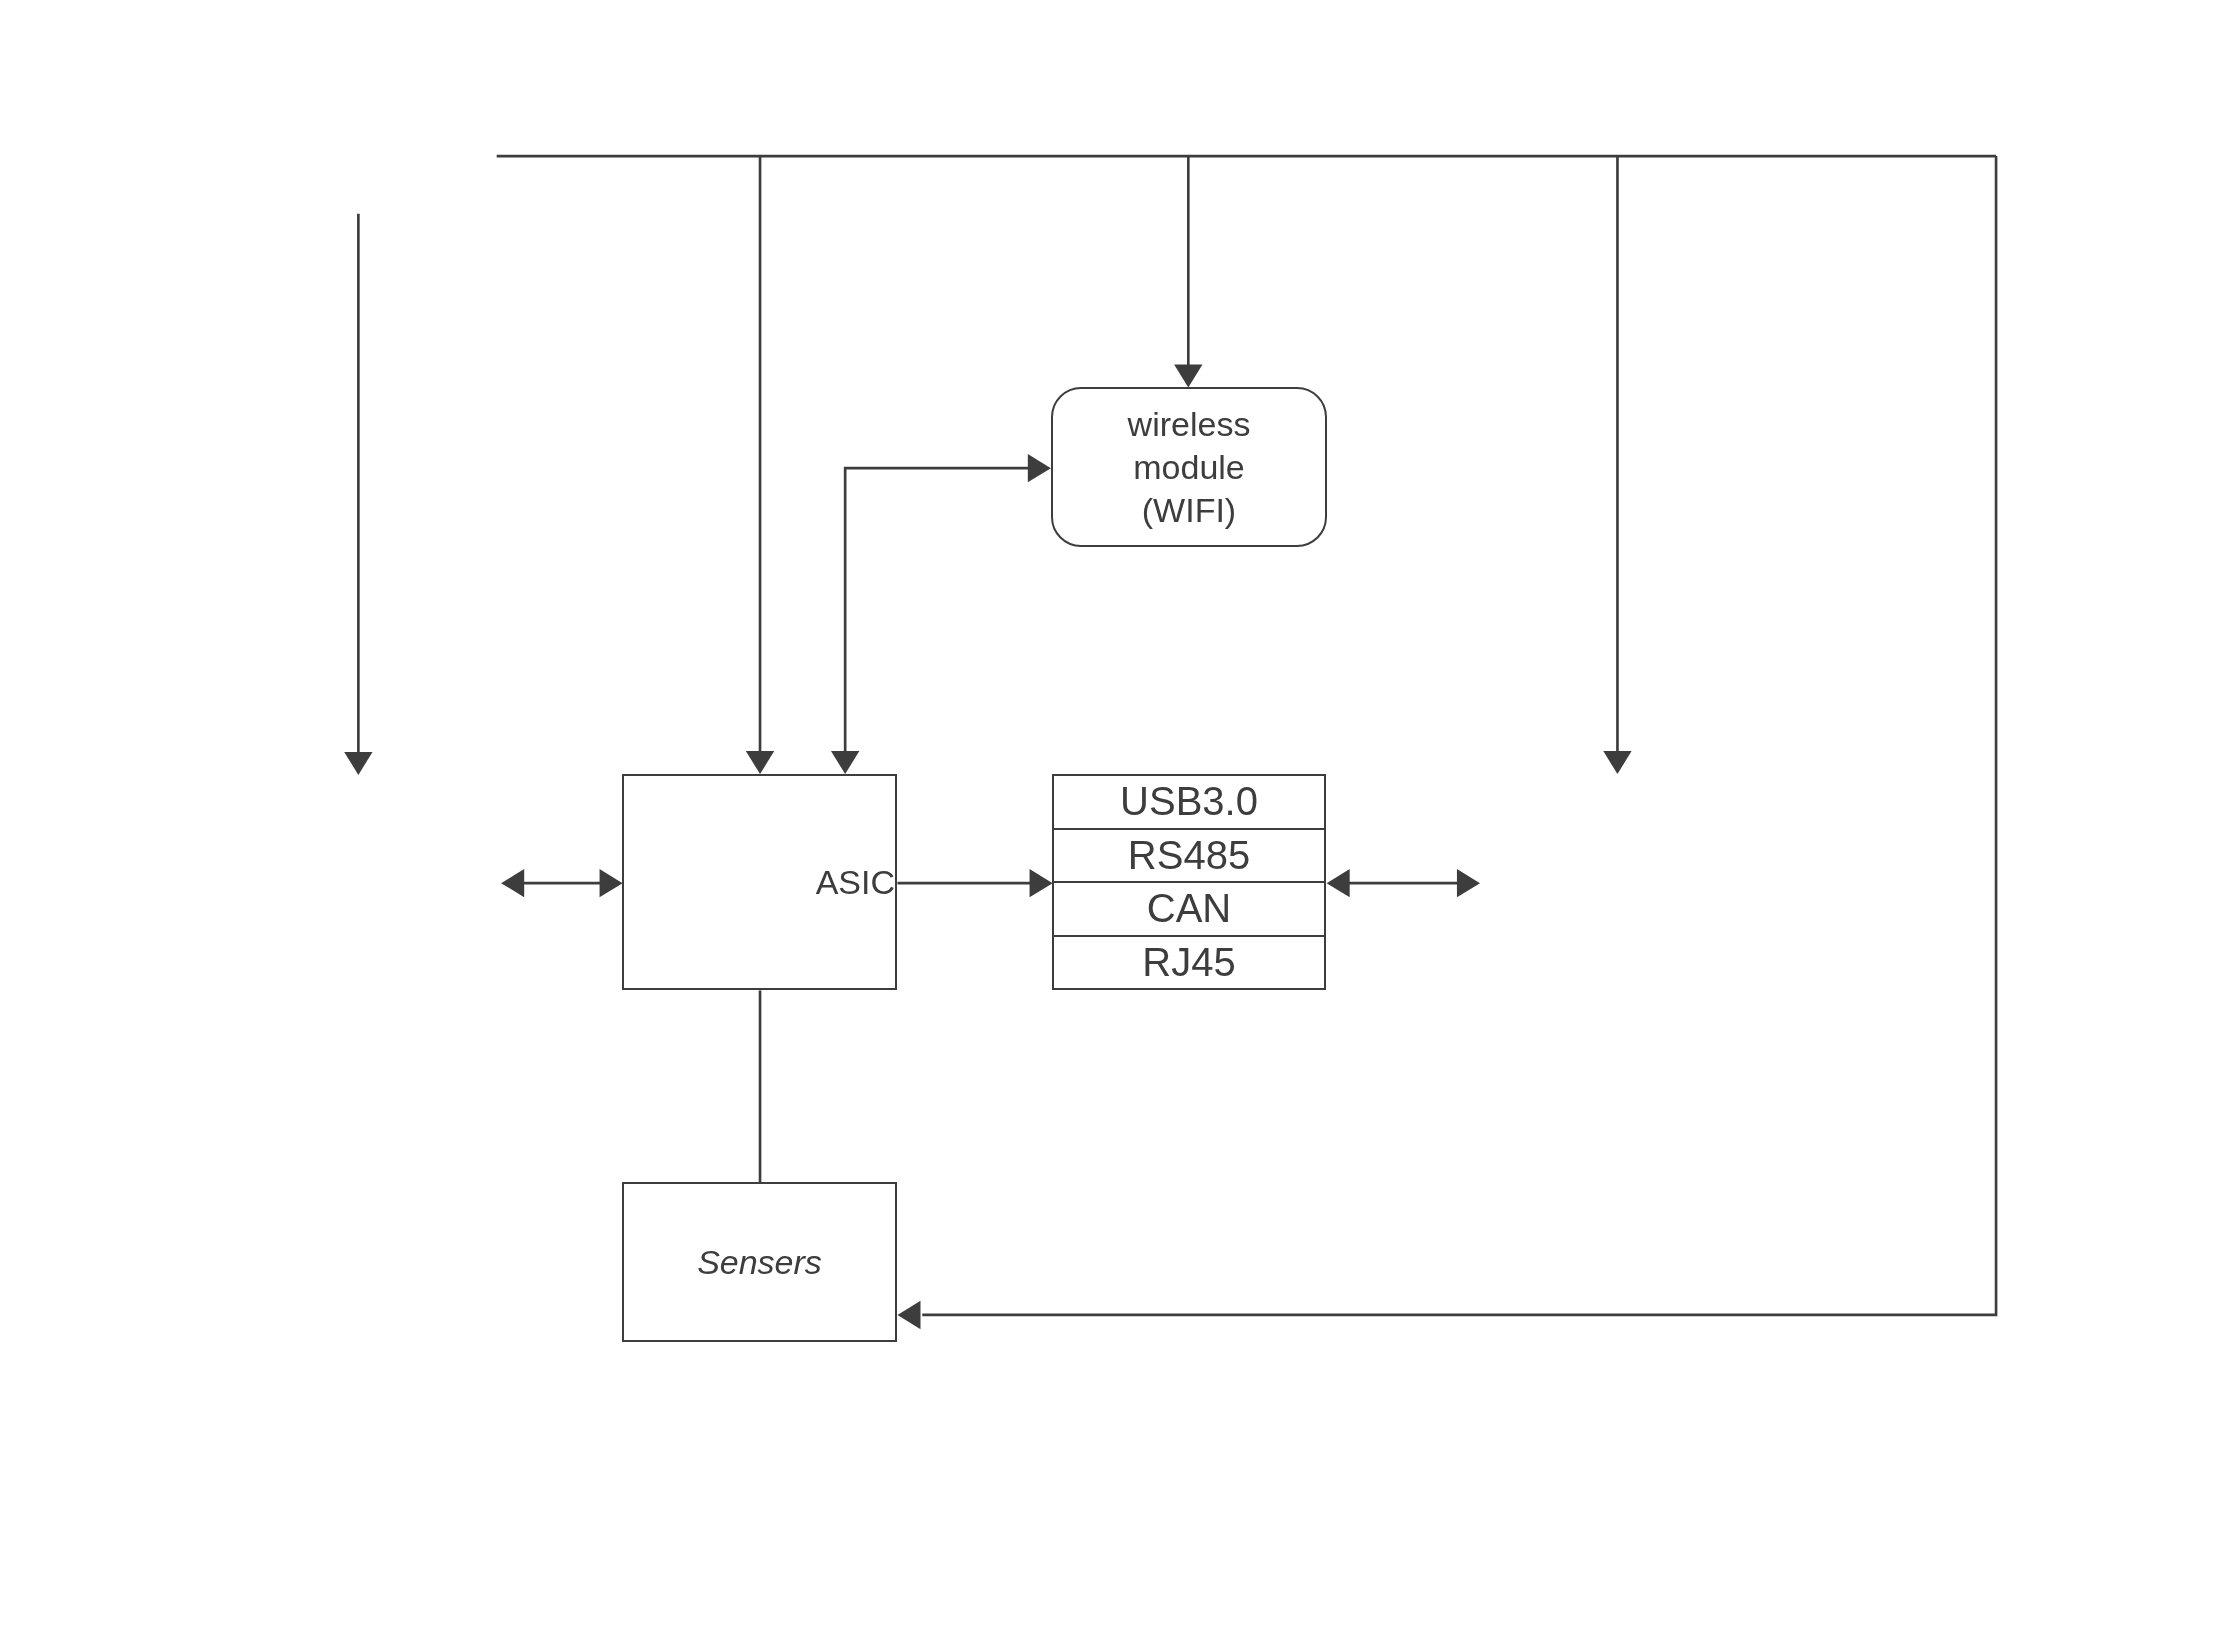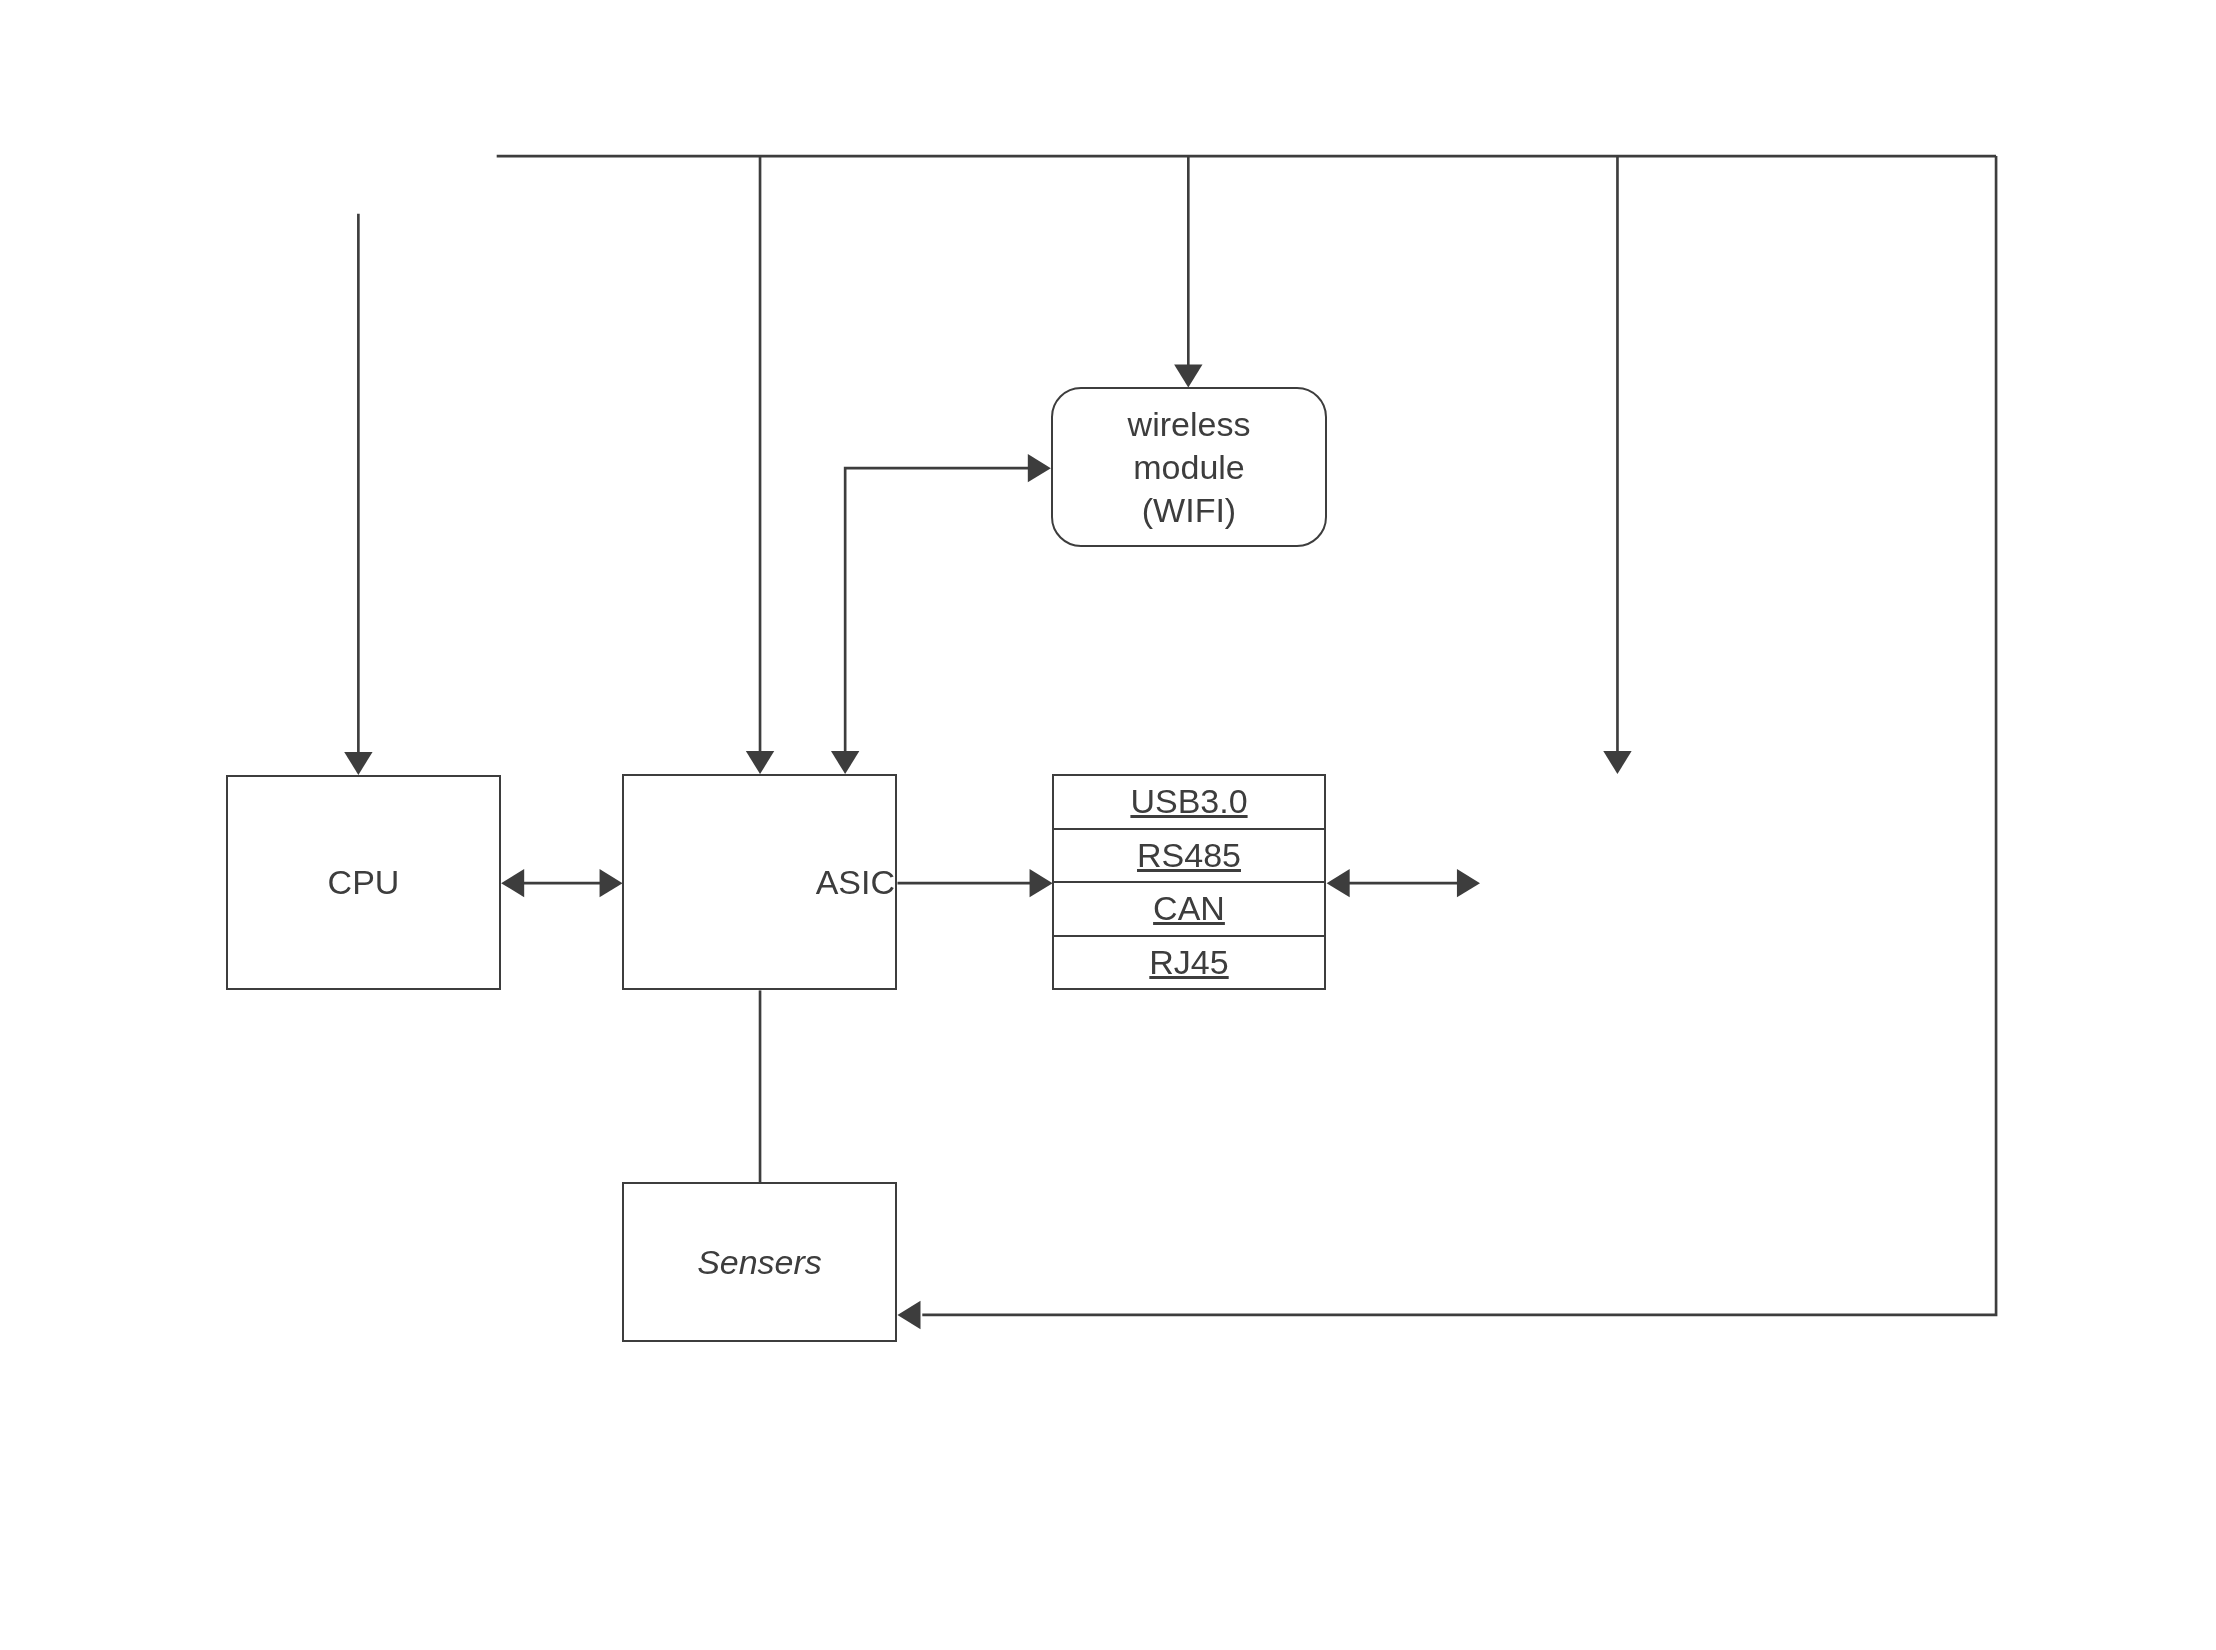--- a/index.html
+++ b/index.html
@@ -55,23 +55,22 @@
     border: 2.7px solid #3d3d3d;
     background: #ffffff;
     display: flex;
     flex-direction: column;
   }
   .stack-row {
     flex: 1 1 0;
     display: flex;
     align-items: center;
     justify-content: center;
-    font-size: 34px;
+    font-size: 40px;
     border-bottom: 2.7px solid #3d3d3d;
-    text-decoration: underline;
   }
   .stack-row:last-child {
     border-bottom: none;
   }
 </style>
 </head>
 <body>
 
 <div class="canvas">
 
@@ -100,23 +99,20 @@
       <polygon points="591,980 591,1012 565,996"></polygon>
       <polygon points="676,980 676,1012 702,996"></polygon>
       <polygon points="1161,980 1161,1012 1187,996"></polygon>
       <polygon points="1522,980 1522,1012 1496,996"></polygon>
       <polygon points="1643,980 1643,1012 1669,996"></polygon>
       <polygon points="1038,1467 1038,1499 1012,1483"></polygon>
     </g>
   </svg>
 
 
-  <div class="node node-cpu">
-    <span>CPU</span>
-  </div>
 
   <div class="node node-asic">
     <span>ASIC</span>
   </div>
 
   <div class="node node-wireless multiline">
     <span>wireless</span>
     <span>module</span>
     <span>(WIFI)</span>
   </div>

